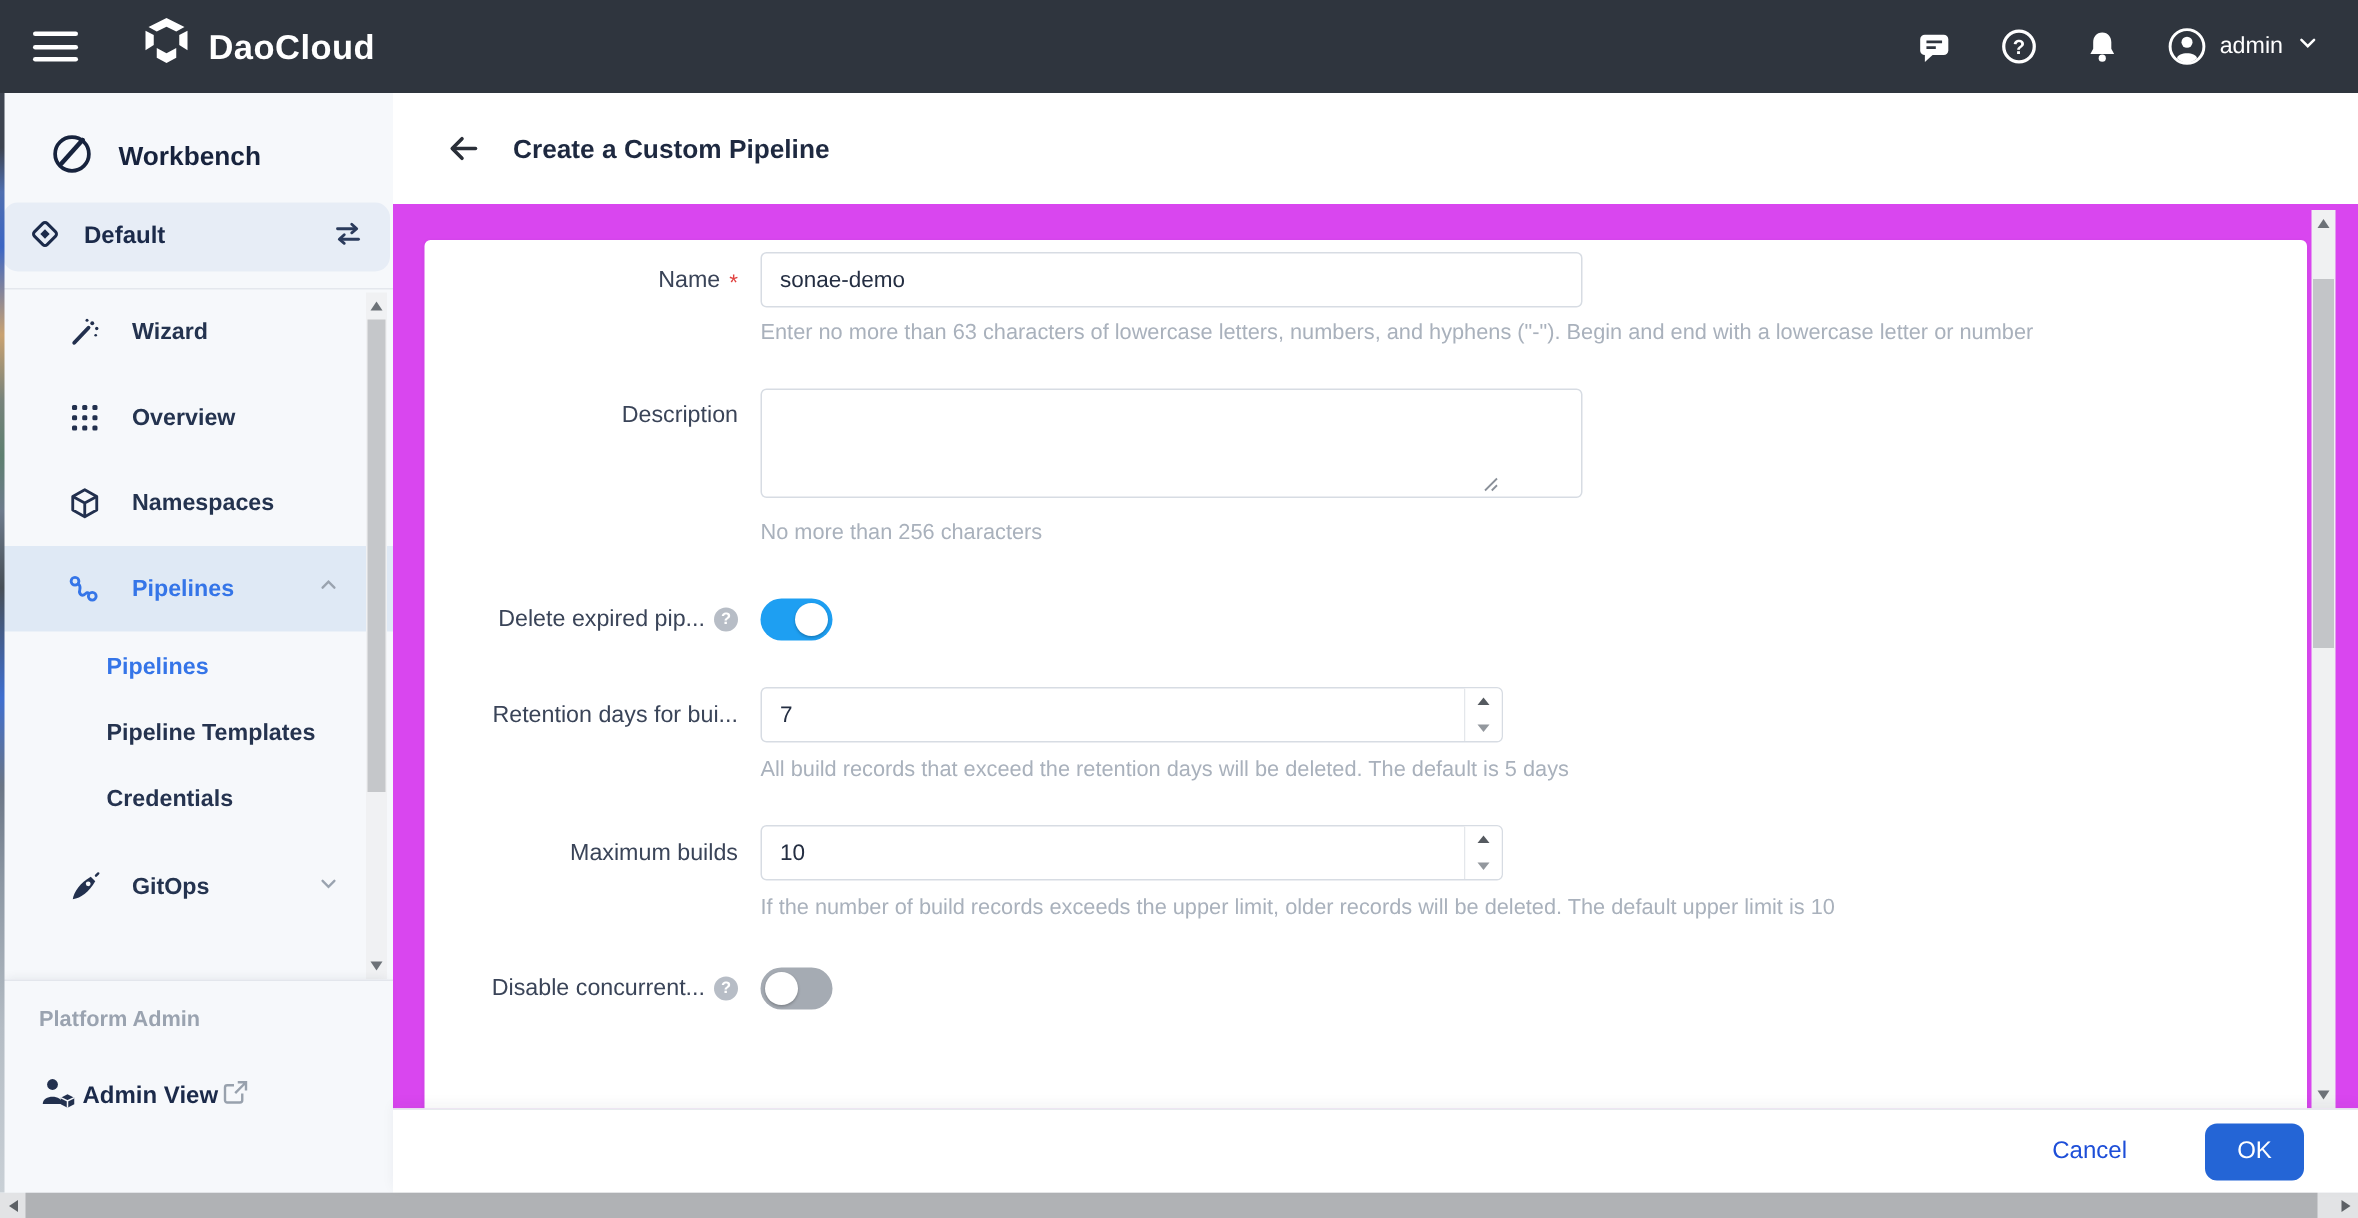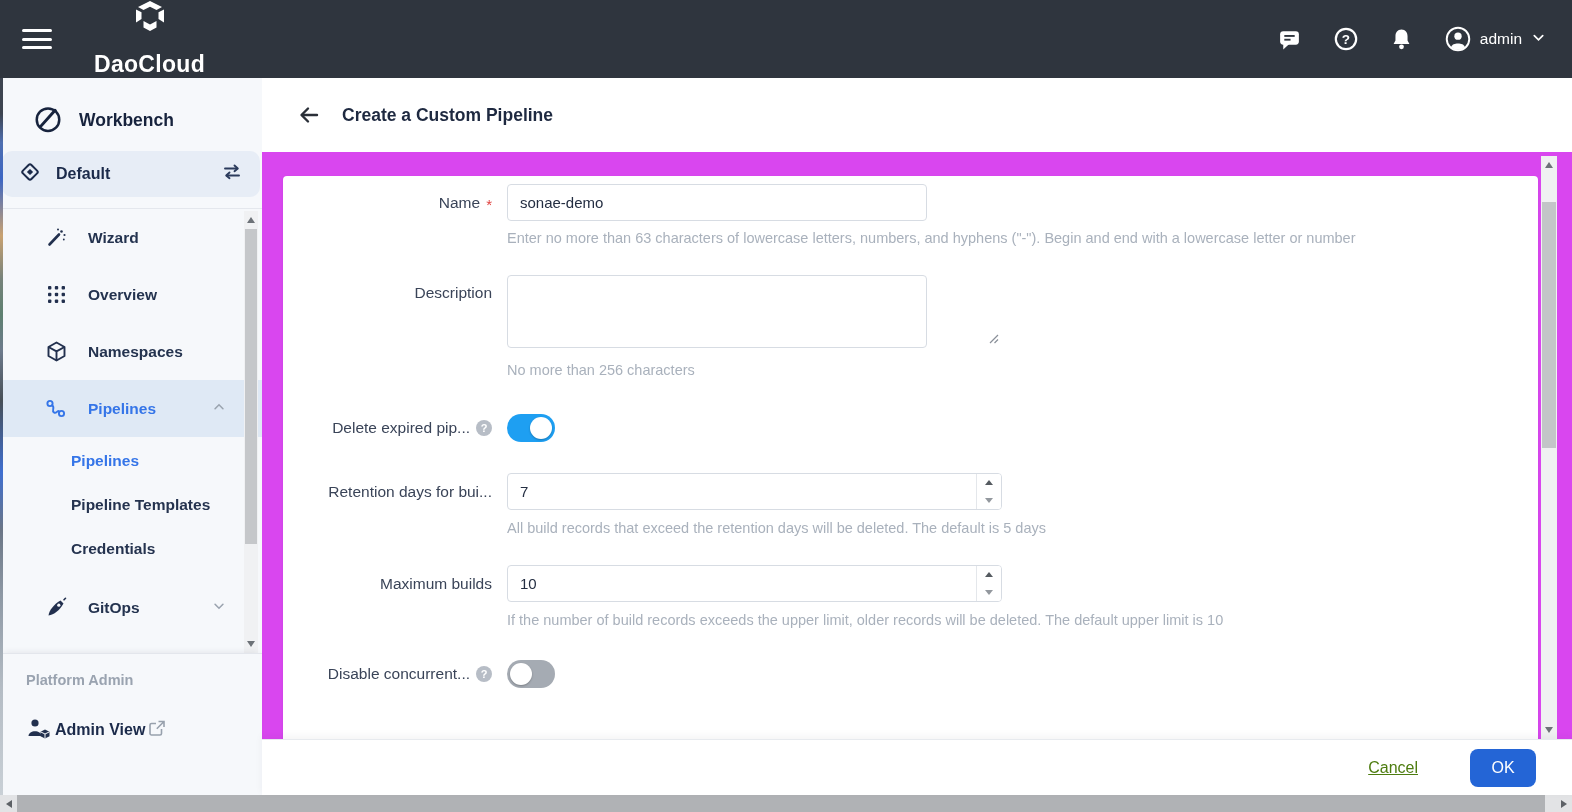--- a/index.html
+++ b/index.html
@@ -7,21 +7,21 @@
   .app {
     width:1572px; height:812px; position:relative; overflow:hidden;
     font-family:"Liberation Sans", sans-serif;
     display:flex; flex-direction:column; background:#edf0f5;
   }
 
   
   .topbar { flex:0 0 62px; background:#2f353e; display:flex; align-items:center; }
   .hamburger { margin-left:22px; width:30px; cursor:pointer; }
   .hamburger .bar { height:3px; background:#fff; border-radius:2px; margin:5.5px 0; }
-  .brand { display:flex; align-items:center; gap:11px; margin-left:42px;flex-direction:column; }
+  .brand { display:flex; align-items:center; gap:11px; margin-left:42px; }
   .brand-name { color:#fff; font-size:23px; font-weight:bold; letter-spacing:.3px; }
   .top-actions { margin-left:auto; display:flex; align-items:center; gap:30px; margin-right:26px; }
   .top-icon { width:26px; height:26px; display:flex; align-items:center; justify-content:center; cursor:pointer; }
   .admin-group { display:flex; align-items:center; gap:9px; cursor:pointer; }
   .admin-name { color:#fff; font-size:15.5px; }
 
   
   .shell { flex:1; display:flex; min-height:0; }
 
   
@@ -72,21 +72,21 @@
   .card { position:absolute; left:21px; right:34px; top:24px; bottom:0; background:#fff;
     border-radius:4px 4px 0 0; box-shadow:0 1px 3px rgba(30,40,60,.07); padding:8px 0 0 27px; overflow:hidden; }
 
   .form-row { display:flex; align-items:center; }
   .form-row.top { align-items:flex-start; }
   .label-col { flex:0 0 182px; display:flex; justify-content:flex-end; align-items:center; gap:6px; min-width:0; }
   .field-label { font-size:15.5px; color:#3a4458; white-space:nowrap; overflow:hidden; }
   .required-mark { color:#e0413f; font-size:15px; line-height:1; margin-top:4px; }
   .control { margin-left:15px; }
   .text-input, .textarea {
-    width:420px; border:1px solid #d7dce3; border-radius:4px; background:#fff;
+    width:548px; border:1px solid #d7dce3; border-radius:4px; background:#fff;
     font-family:"Liberation Sans", sans-serif; font-size:15px; color:#242e42; outline:none;
   }
   .text-input { height:37px; padding:0 12px; }
   .textarea { height:73px; padding:8px 12px; resize:none; position:relative; }
   .ta-wrap { position:relative; width:495px; }
   .resize-grip { position:absolute; right:3px; bottom:4px; pointer-events:none; }
   .hint { margin-left:197px; margin-top:9px; font-size:14.5px; color:#a9b1bc; white-space:nowrap; }
   .section-title { margin-top:32px; font-size:17px; font-weight:bold; color:#1d2739; }
 
   .toggle { width:48px; height:28px; border-radius:14px; position:relative; cursor:pointer; }
@@ -107,21 +107,21 @@
 
   
   .v-sb { position:absolute; top:4px; bottom:0; right:15px; width:16px; background:#f0f1f2; }
   .v-thumb { position:absolute; left:1px; right:1px; top:46px; height:246px; background:#c3c5c8; cursor:pointer; }
 
   
   .footer { flex:0 0 56px; background:#fff; border-top:1px solid #e7eaee;
     box-shadow:0 -3px 8px rgba(30,40,60,.05); display:flex; align-items:center; justify-content:flex-end;
     padding-right:36px; z-index:3; }
   .cancel-btn { background:none; border:none; font-family:"Liberation Sans",sans-serif; font-size:16px;
-    color:#4d7c0f; margin-right:46px; cursor:pointer;text-decoration:underline; }
+    color:#1d4ed8; margin-right:46px; cursor:pointer; }
   .ok-btn { width:66px; height:38px; background:#2465d6; border:none; border-radius:8px; color:#fff;
     font-family:"Liberation Sans",sans-serif; font-size:16px; cursor:pointer; }
 
   
   .h-sb { flex:0 0 17px; background:#e2e3e5; position:relative; }
   .h-btn { position:absolute; top:0; bottom:0; width:17px; display:flex; align-items:center; justify-content:center; cursor:pointer; }
   .h-btn.left { left:0; } .h-btn.right { right:0; }
   .tri.t-left { border-top:4.5px solid transparent; border-bottom:4.5px solid transparent; border-right:6px solid #5d6166; }
   .tri.t-right { border-top:4.5px solid transparent; border-bottom:4.5px solid transparent; border-left:6px solid #5d6166; }
   .h-thumb { position:absolute; top:0; bottom:0; left:17px; right:27px; background:#b0b2b5; cursor:pointer; }

